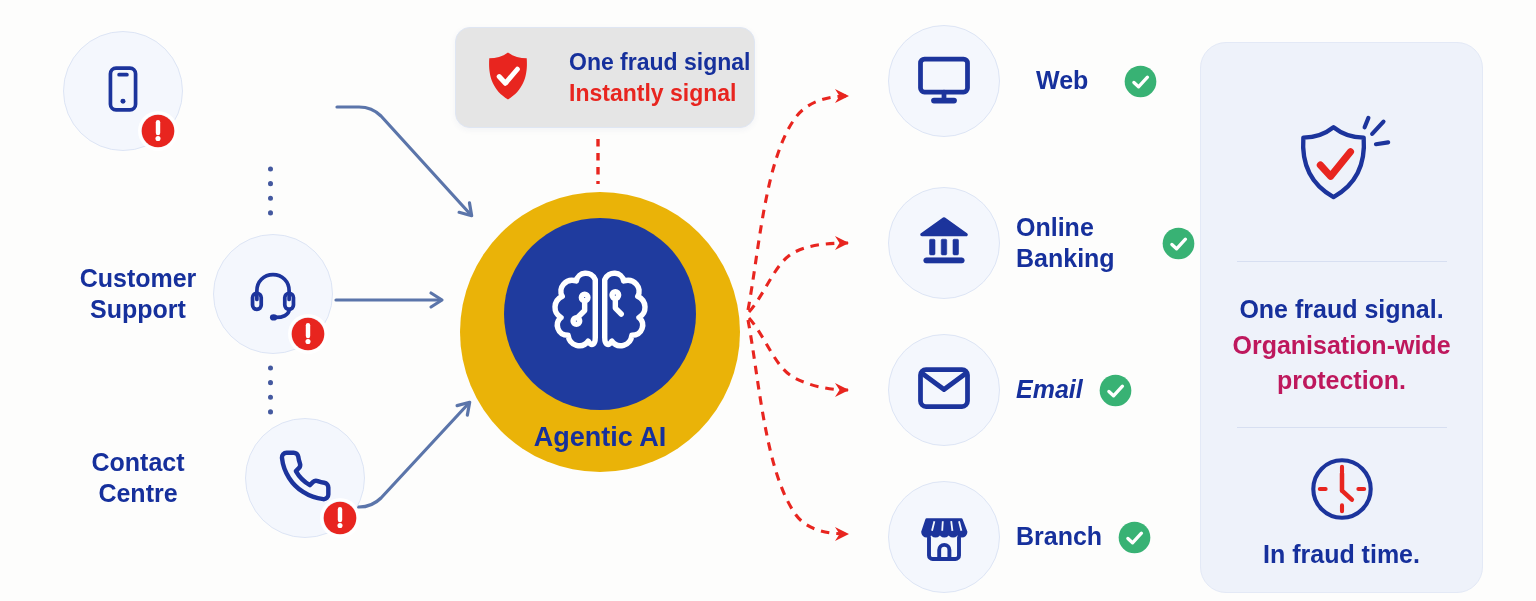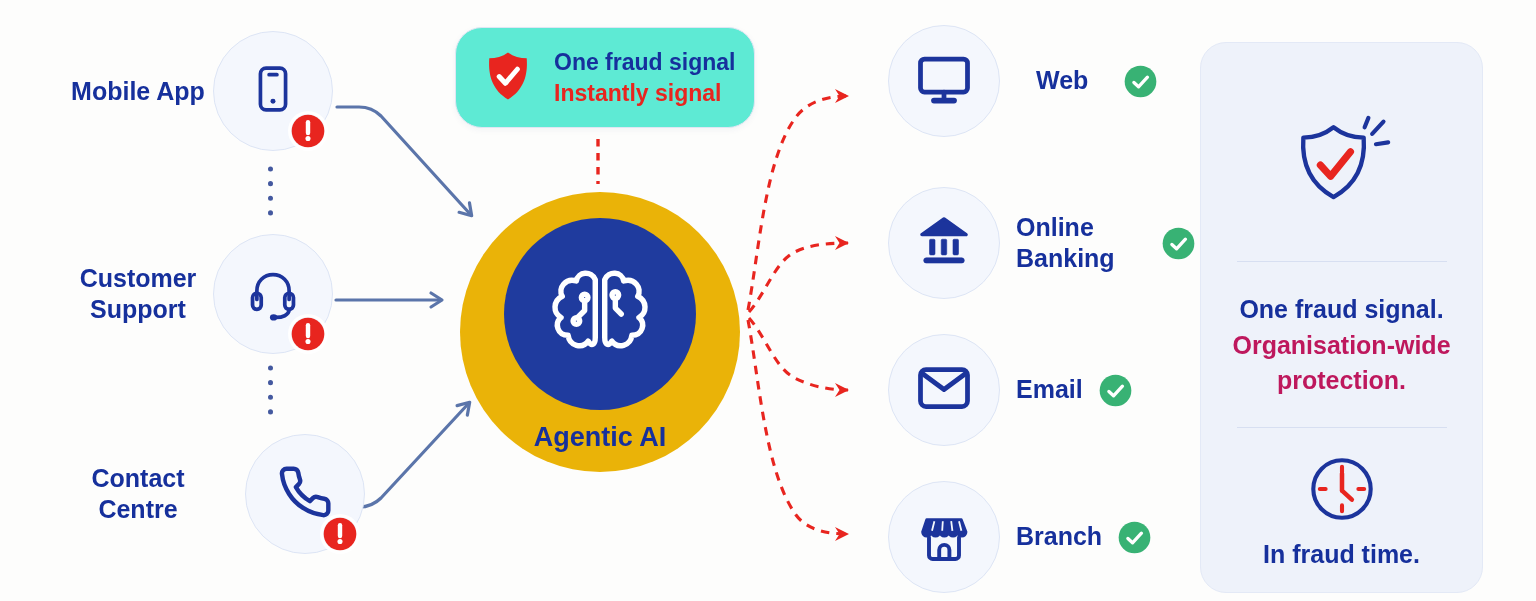--- a/index.html
+++ b/index.html
@@ -32,23 +32,24 @@
     background:#1f3b9e;display:flex;align-items:center;justify-content:center;
   }
   .hub-label{
     position:absolute;left:0;top:230px;width:280px;text-align:center;
     font-size:27px;font-weight:700;color:#16309c;
   }
 
   
   .card{
     position:absolute;left:455px;top:27px;width:300px;height:101px;box-sizing:border-box;
-    background:#5eead4;border:1.5px solid #dfe6f3;border-radius:27px;
+    background:#e5e5e5;border:1.5px solid #dfe6f3;border-radius:15px;
     display:flex;align-items:center;padding-left:26px;z-index:2;
     box-shadow:0 2px 6px rgba(30,50,120,.05);
+    gap:15px;
   }
   .card-text{margin-left:20px;font-size:23px;font-weight:700;line-height:1.32;}
   .card-title{color:#16309c;}
   .card-sub{color:#e8251f;}
 
   
   .chan-row{position:absolute;left:888px;height:112px;display:flex;align-items:center;z-index:2;}
   .chan-bubble{
     width:112px;height:112px;border-radius:50%;background:#f4f7fd;border:1.5px solid #dde5f5;
     display:flex;align-items:center;justify-content:center;box-sizing:border-box;flex:0 0 auto;
@@ -102,21 +103,20 @@
 
     <g stroke="#e8251f" stroke-width="3.1" fill="none" stroke-dasharray="8.5 7">
       <path d="M748 310 C759 252 765 158 796 117 C807 102 827 96 848 96" marker-end="url(#chev-red)"></path>
       <path d="M749 312 C765 294 775 263 793 253 C807 245 827 243 848 243" marker-end="url(#chev-red)"></path>
       <path d="M749 318 C765 336 775 367 793 377 C807 385 827 390 848 390" marker-end="url(#chev-red)"></path>
       <path d="M748 320 C759 378 765 472 796 515 C807 530 827 534 848 534" marker-end="url(#chev-red)"></path>
     </g>
   </svg>
 
   <div class="src-row" style="top:31px;">
-    <div class="src-label">Mobile App</div>
     <div class="bubble">
       <span>
         <svg viewBox="0 0 24 24" width="52" height="52" fill="none" stroke="#1c349c" stroke-width="1.7" stroke-linecap="round" stroke-linejoin="round">
           <rect x="6.2" y="2.4" width="11.6" height="19.2" rx="2.6"></rect>
           <line x1="10.2" y1="5.4" x2="13.8" y2="5.4"></line>
           <circle cx="12" cy="17.6" r="1.15" fill="#1c349c" stroke="none"></circle>
         </svg>
       </span>
       <span class="badge">
         <svg viewBox="0 0 100 100" width="34" height="34">
@@ -143,21 +143,21 @@
       <span class="badge">
         <svg viewBox="0 0 100 100" width="34" height="34">
           <circle cx="50" cy="50" r="48" fill="#e8251f"></circle>
           <line x1="50" y1="24" x2="50" y2="56" stroke="#fff" stroke-width="13" stroke-linecap="round"></line>
           <circle cx="50" cy="72" r="7.5" fill="#fff"></circle>
         </svg>
       </span>
     </div>
   </div>
 
-  <div class="src-row" style="top:434px;gap:32px;">
+  <div class="src-row" style="top:418px;gap:32px;">
     <div class="src-label">Contact Centre</div>
     <div class="bubble">
       <span>
         <svg viewBox="0 0 24 24" width="56" height="56" fill="none" stroke="#1c349c" stroke-width="1.9" stroke-linecap="round" stroke-linejoin="round">
           <path d="M22 16.92v3a2 2 0 0 1-2.18 2 19.79 19.79 0 0 1-8.63-3.07 19.5 19.5 0 0 1-6-6 19.79 19.79 0 0 1-3.07-8.67A2 2 0 0 1 4.11 2h3a2 2 0 0 1 2 1.72 12.84 12.84 0 0 0 .7 2.81 2 2 0 0 1-.45 2.11L8.09 9.91a16 16 0 0 0 6 6l1.27-1.27a2 2 0 0 1 2.11-.45 12.84 12.84 0 0 0 2.81.7A2 2 0 0 1 22 16.92z"></path>
         </svg>
       </span>
       <span class="badge">
         <svg viewBox="0 0 100 100" width="34" height="34">
           <circle cx="50" cy="50" r="48" fill="#e8251f"></circle>
@@ -229,21 +229,21 @@
     </div>
     <div class="chan-label">Online Banking</div>
     <span class="check">
       <svg viewBox="0 0 100 100" width="33" height="33">
         <circle cx="50" cy="50" r="48" fill="#38b274"></circle>
         <polyline points="30,53 44,66 71,37" fill="none" stroke="#fff" stroke-width="10" stroke-linecap="round" stroke-linejoin="round"></polyline>
       </svg>
     </span>
   </div>
 
-  <div class="chan-row" style="top:334px;">
+  <div class="chan-row" style="top:334px;font-style:italic;">
     <div class="chan-bubble">
       <span>
         <svg viewBox="0 0 24 24" width="60" height="60" fill="none" stroke="#1c349c" stroke-width="1.9" stroke-linecap="round" stroke-linejoin="round">
           <rect x="2.6" y="4.6" width="18.8" height="14.8" rx="2.2"></rect>
           <polyline points="3.6,6.4 12,12.6 20.4,6.4"></polyline>
         </svg>
       </span>
     </div>
     <div class="chan-label">Email</div>
     <span class="check">

